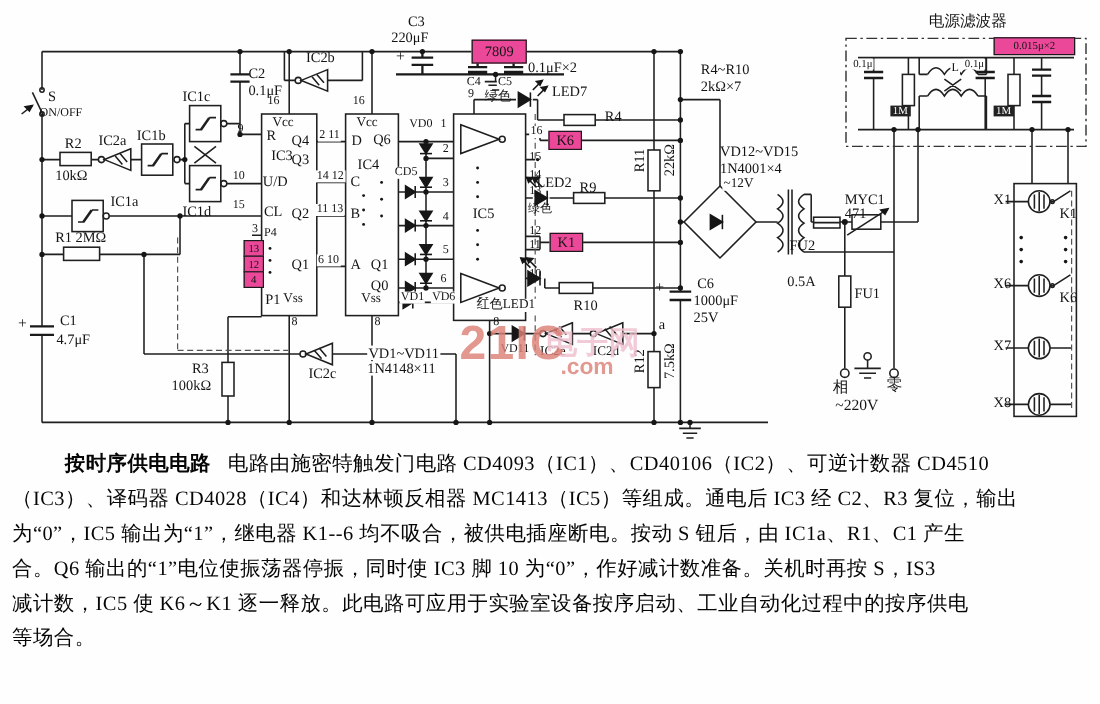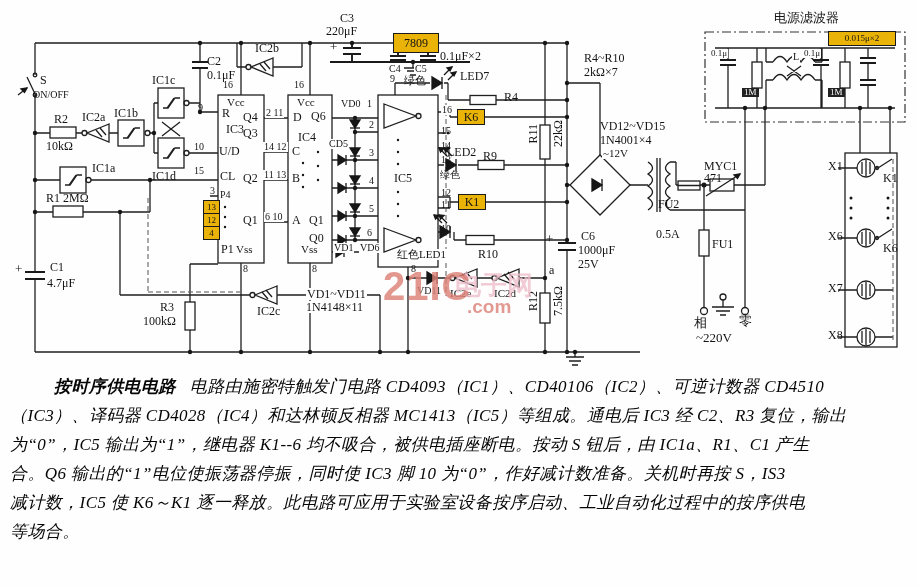--- a/index.html
+++ b/index.html
@@ -4,26 +4,26 @@
 <style>
   html,body{margin:0;padding:0;background:#fff;}
   #page{position:relative;width:917px;height:587px;background:#fefefe;overflow:hidden;
         font-family:"Liberation Serif","DejaVu Serif",serif;color:#141414;}
   #schem{position:absolute;left:0;top:0;}
   .lbl{position:absolute;font-size:12px;line-height:1;white-space:nowrap;color:#141414;}
   .pin{font-size:10px;}
   .sm{font-size:9px;}
   .md{font-size:11px;}
   .big{font-size:13px;}
-  .box{border:1.2px solid #1a1a1a;background:#eab308;display:flex;align-items:center;justify-content:center;}
+  .box{border:1.2px solid #1a1a1a;background:#ec4899;display:flex;align-items:center;justify-content:center;}
   .inv{background:#222;color:#fff;padding:0 2px;}
   .vert{writing-mode:vertical-rl;transform:rotate(180deg);}
   .onwire{background:#fefefe;padding:0 1px;}
   #caption{position:absolute;left:10px;top:372px;width:899px;font-size:17px;line-height:29px;color:#060606;}
-  .cap-line{white-space:nowrap;letter-spacing:0.4px;font-style:italic;}
+  .cap-line{white-space:nowrap;letter-spacing:0.4px;}
   .cap-first{padding-left:44px;}
   .cap-title{font-weight:700;margin-right:14px;}
   #wm{position:absolute;left:383px;top:262px;width:170px;height:58px;pointer-events:none;}
   #wm .cjk{position:absolute;left:72px;top:6px;font-size:26px;color:#efc0cd;opacity:.8;font-weight:700;}
   #wm .brand{position:absolute;left:0;top:2px;font-size:40px;font-weight:700;color:#dc8177;opacity:.82;letter-spacing:1px;font-family:"Liberation Sans",sans-serif;}
   #wm .suffix{position:absolute;left:84px;top:34px;font-size:19px;font-weight:700;color:#dc8177;opacity:.8;font-family:"Liberation Sans",sans-serif;}
 </style>
 </head>
 <body>
 

